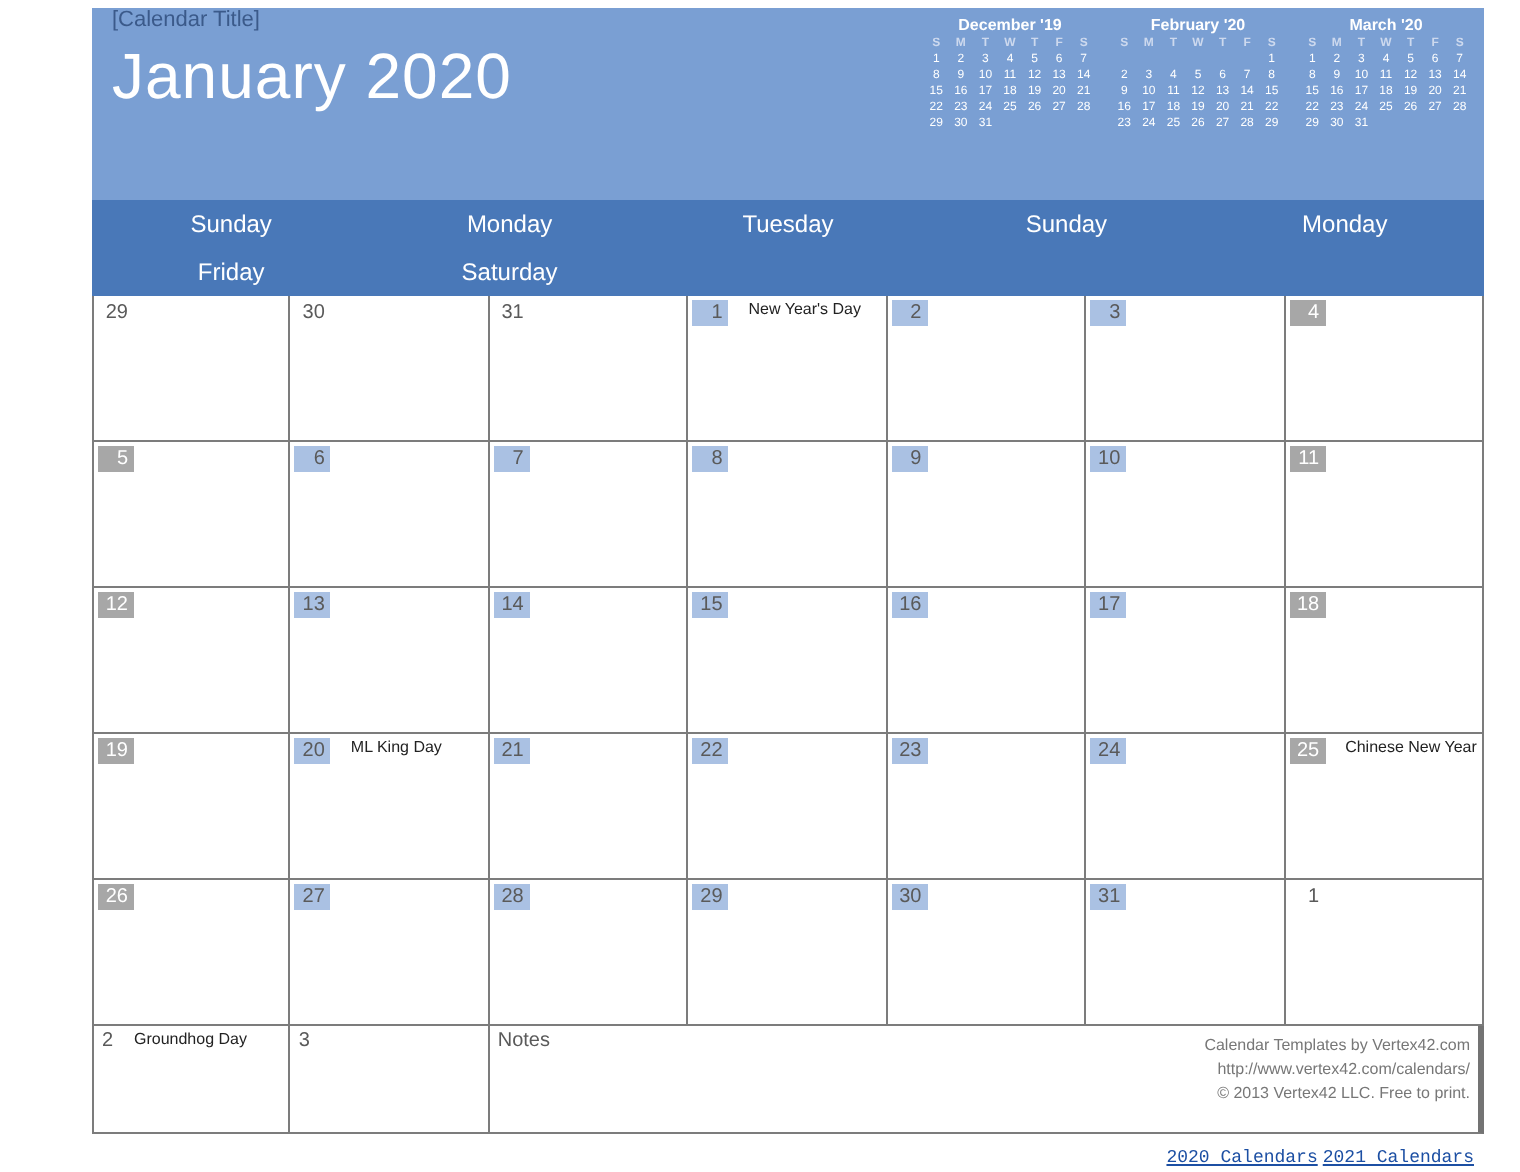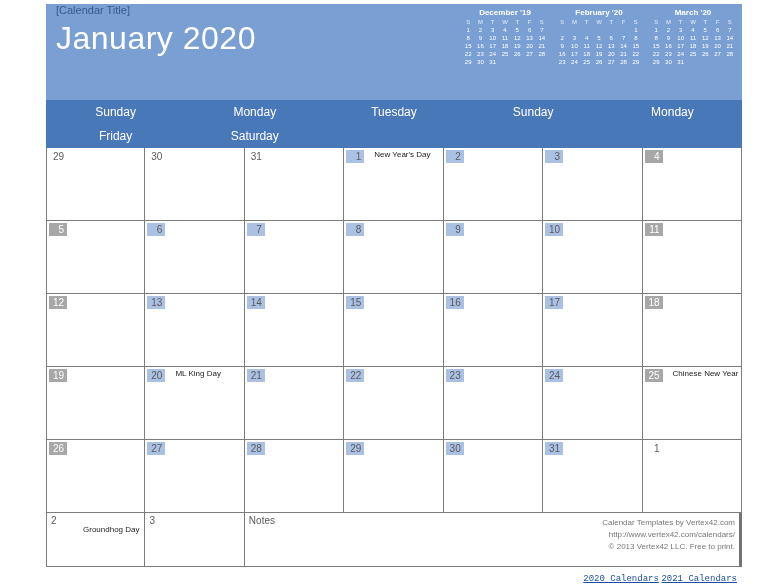--- a/index.html
+++ b/index.html
@@ -26,21 +26,21 @@
   .ev { position: absolute; left: 30px; top: 2px; font-size: 8px; color: #222; }
   .bottom { display: grid; grid-template-columns: 2fr 5fr; }
   .bmini { display: grid; grid-template-columns: 1fr 1fr; height: 54px; }
   .bcell { border-right: 1px solid #7c7c7c; border-bottom: 1px solid #7c7c7c; position: relative; }
   .bmini .bcell:first-child { border-left: 1px solid #7c7c7c; }
   .notes { border-right: 3px solid #737373; border-bottom: 1px solid #7c7c7c; position: relative; }
   .notes-label { position: absolute; top: 2px; left: 4px; font-size: 10px; color: #5a5a5a; }
   .credits { position: absolute; right: 4px; top: 4px; text-align: right; font-size: 8px; color: #777; line-height: 12px; }
   .links { text-align: right; border-right: 1px solid transparent; padding: 6px 4px 0 0; font-size: 9px; }
   .links a { color: #1c4fa3; text-decoration: underline; cursor: pointer; font-family: Liberation Mono, monospace; }
-  .bev { position: absolute; left: 20px; top: 12px; font-size: 8px; color: #222; margin-left: 16px; }
+  .bev { position: absolute; left: 20px; top: 2px; font-size: 8px; color: #222; }
   .bnum { position: absolute; top: 2px; left: 4px; font-size: 10px; color: #5a5a5a; }
 </style>
 </head>
 <body>
 
 <div class="page">
 
   <div class="header">
     <div class="subtitle">[Calendar Title]</div>
     <div class="title">January 2020</div>

